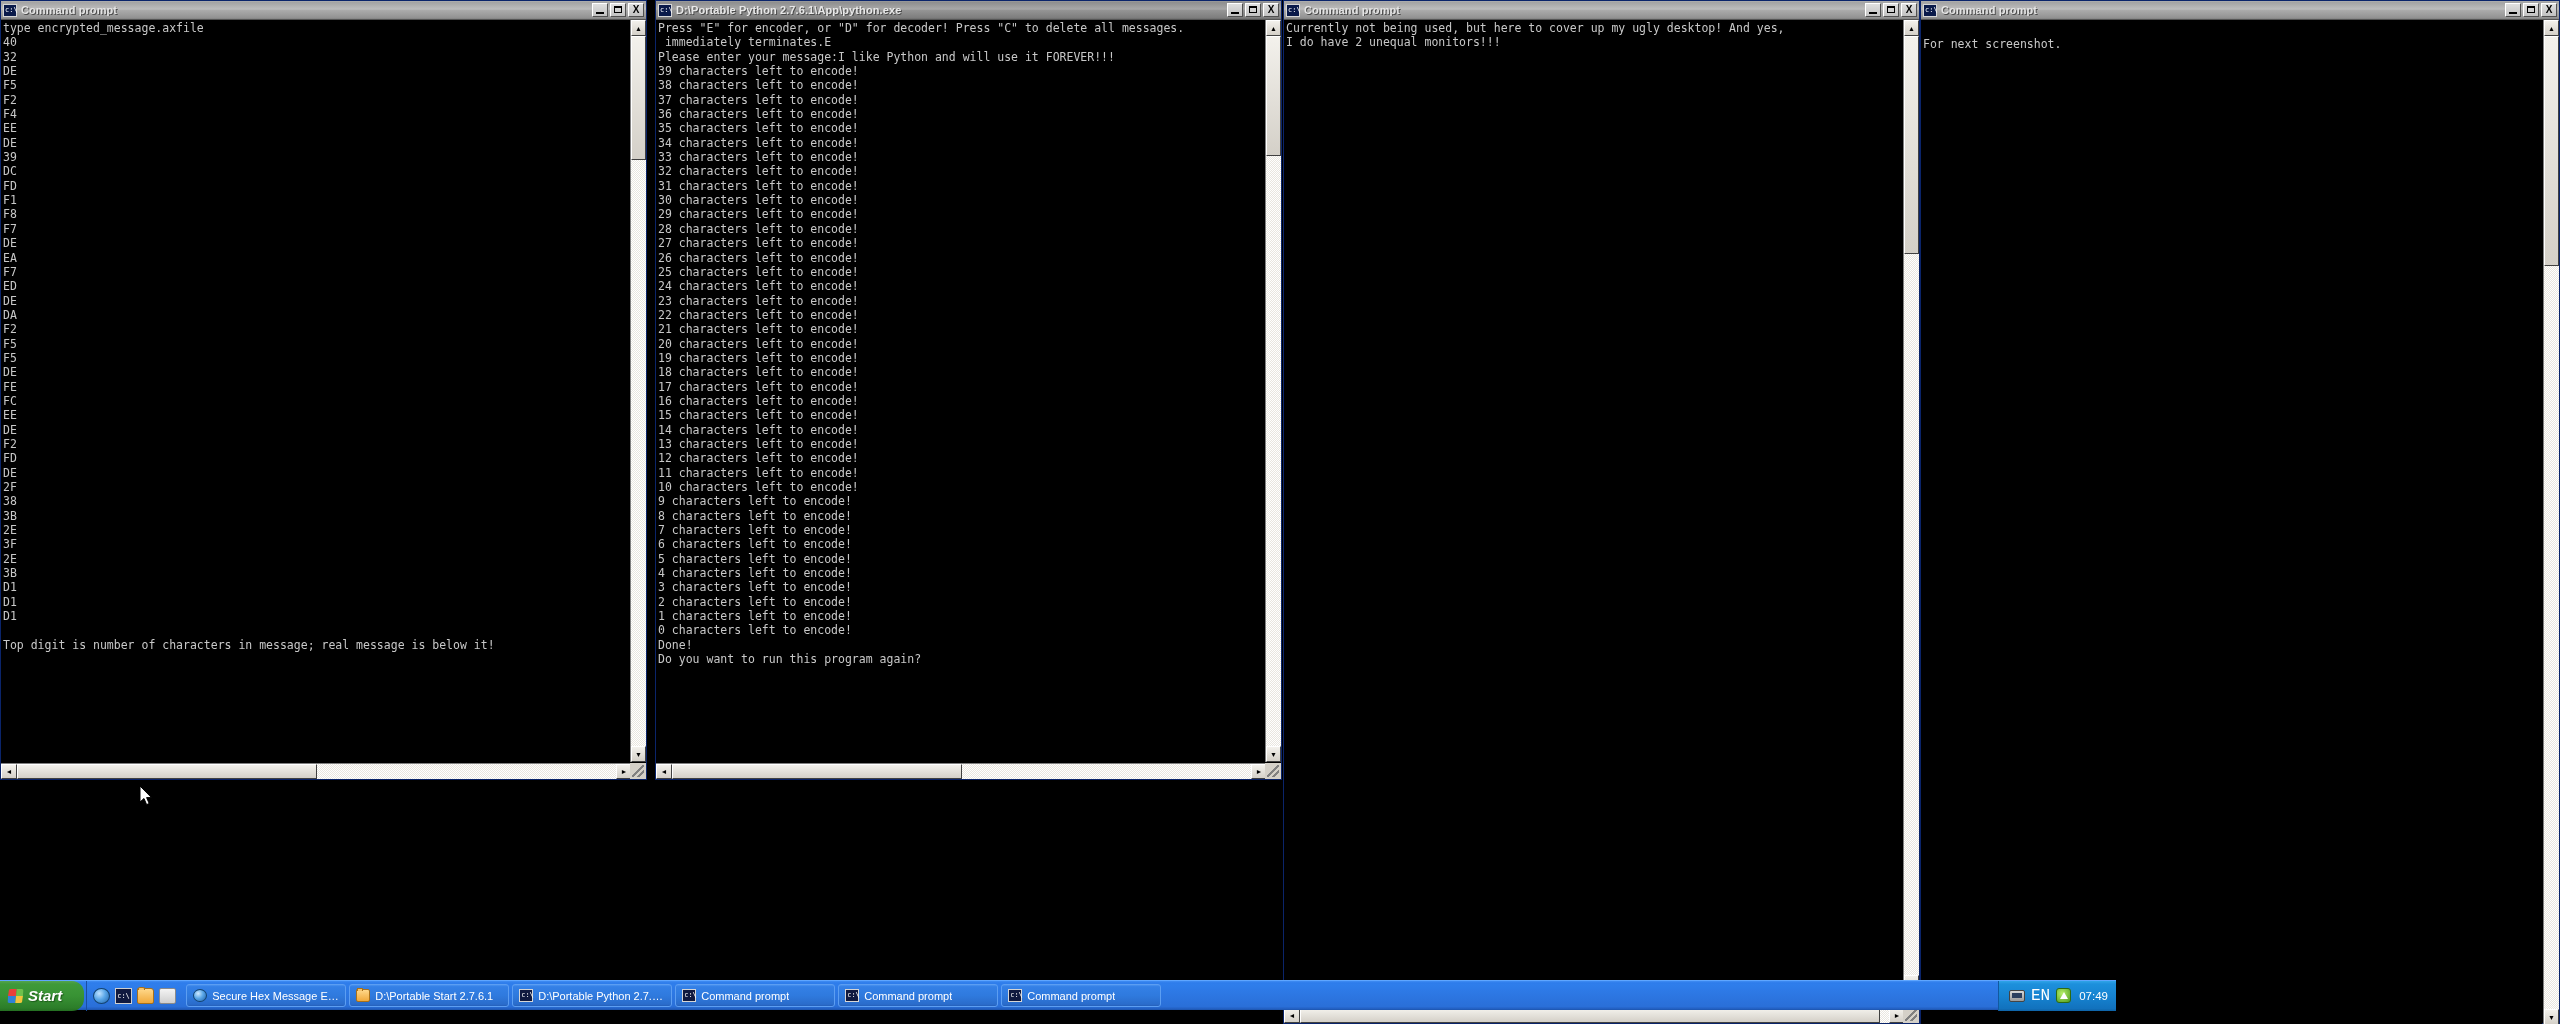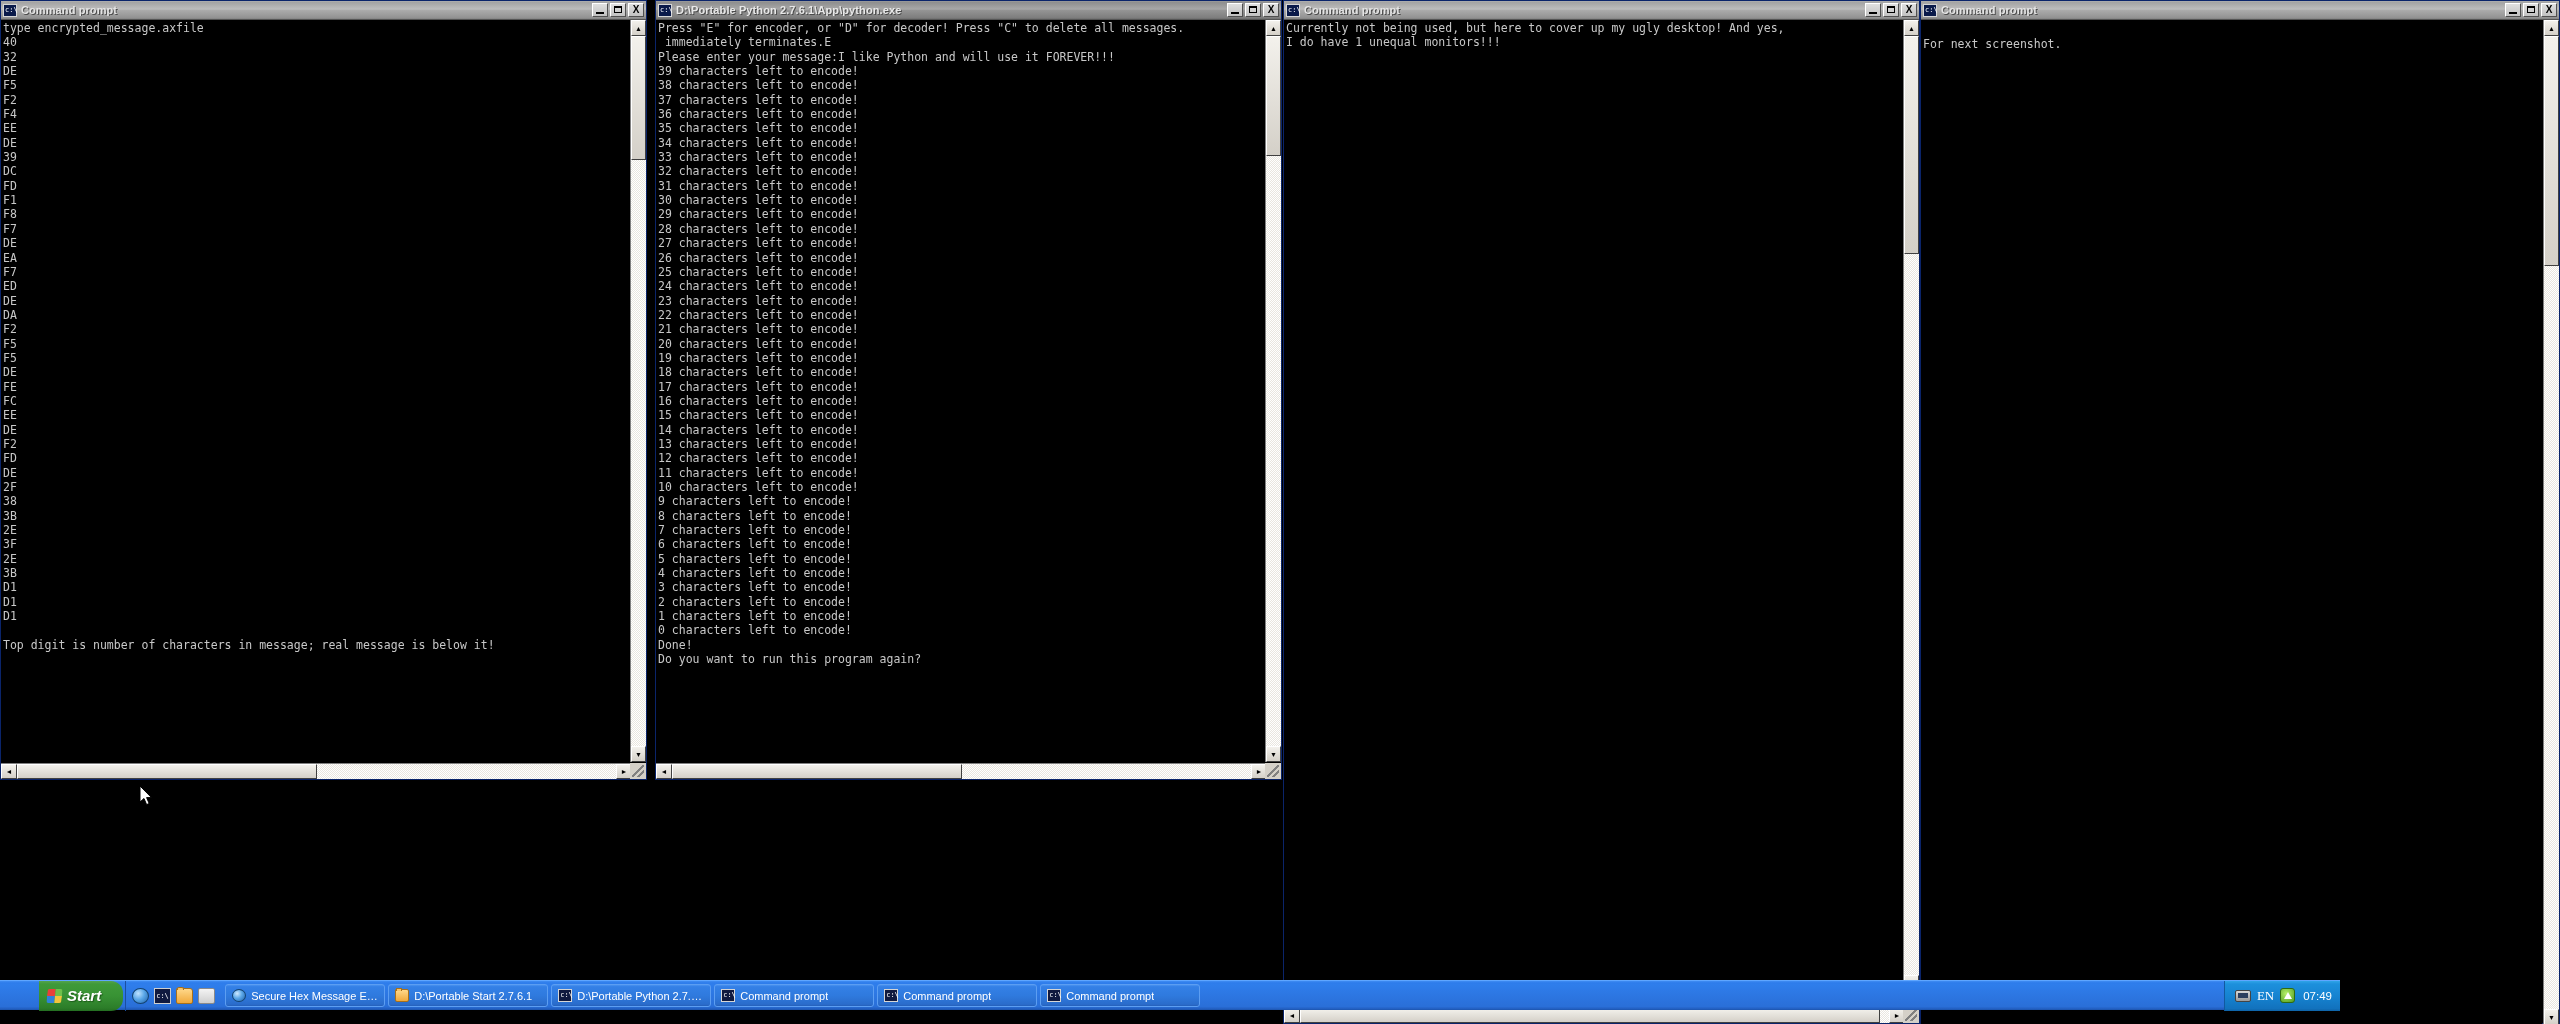--- a/index.html
+++ b/index.html
@@ -223,30 +223,29 @@
     position: absolute; inset: 2px;
     background:
       linear-gradient(135deg, transparent 45%, #808080 45%, #808080 55%, transparent 55%),
       linear-gradient(135deg, transparent 70%, #808080 70%, #808080 80%, transparent 80%);
   }
 
   
   #taskbar {
     position: absolute;
     left: 0; bottom: 14px;
-    width: 2340px;
+    width: 2116px;
     height: 30px;
     background: linear-gradient(to bottom,
       #3f8cf3 0%, #2d7bea 7%, #2f7eec 10%, #2a6fd8 88%, #2361c4 95%, #1d55ae 100%);
     border-top: 1px solid #5fa6ff;
     display: flex;
     align-items: center;
     box-sizing: border-box;
     z-index: 50;
-    padding-left: 39px;
   }
   #start-button {
     height: 30px;
     padding: 0 22px 0 8px;
     background: linear-gradient(to bottom, #54a24f 0%, #3f9a3a 10%, #389234 50%, #2c7d29 90%, #246f21 100%);
     border-radius: 0 12px 12px 0;
     display: flex; align-items: center; gap: 5px;
     color: #fff;
     font-size: 15px;
     font-weight: bold;
@@ -406,22 +405,22 @@
     position: relative;
     box-sizing: border-box;
   }
   .tray-net::after {
     content: "";
     position: absolute; left: 2px; top: 2px;
     width: 10px; height: 5px;
     background: #2c3f5f;
   }
   .tray-lang {
-    font-size: 13px; color: #fff;
-    font-family: Liberation Serif, serif;
+    font-size: 16px; color: #fff;
+    font-family: Liberation Mono, monospace;
   }
   .tray-update {
     width: 15px; height: 15px;
     background: radial-gradient(circle at 40% 35%, #b6f06a, #4e9a1e);
     border: 1px solid #2f6b10;
     border-radius: 3px;
     position: relative;
     box-sizing: border-box;
   }
   .tray-update::after {
@@ -534,21 +533,21 @@
           </span>
         <span class="tb-btn">
             <span class="max-box"></span>
           </span>
         <span class="tb-btn">
             <span class="g">X</span>
           </span>
       </span>
     </div>
 
-    <div class="console" id="c3" style="top:19px; height:971px; right:7px;"><span class="line">Currently not being used, but here to cover up my ugly desktop! And yes,</span><span class="line">I do have 1 unequal monitors!!!</span></div>
+    <div class="console" id="c3" style="top:19px; height:971px; right:7px;"><span class="line">Currently not being used, but here to cover up my ugly desktop! And yes,</span><span class="line">I do have 2 unequal monitors!!!</span></div>
 
     <div class="vscroll" style="right:0; height:971px; width:16px;">
       <div class="trough"></div>
       <div class="sb-arrow up">▲</div>
       <div class="sb-thumb" style="top:16px; height:218px;"></div>
       <div class="sb-arrow down">▼</div>
     </div>
 
     <div class="hscroll" style="bottom:0; left:0; width:621px;">
       <div class="trough"></div>

